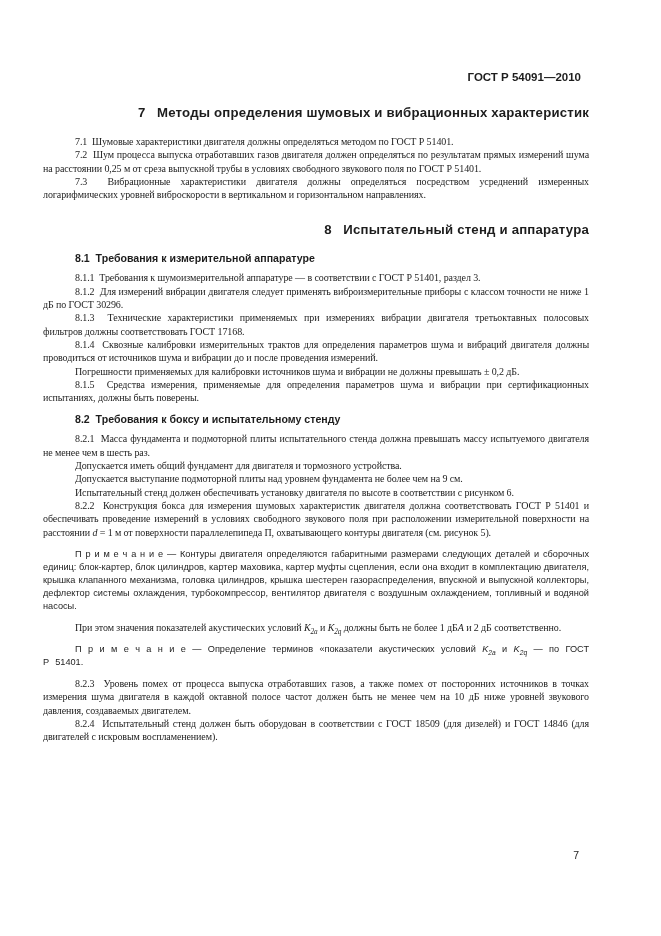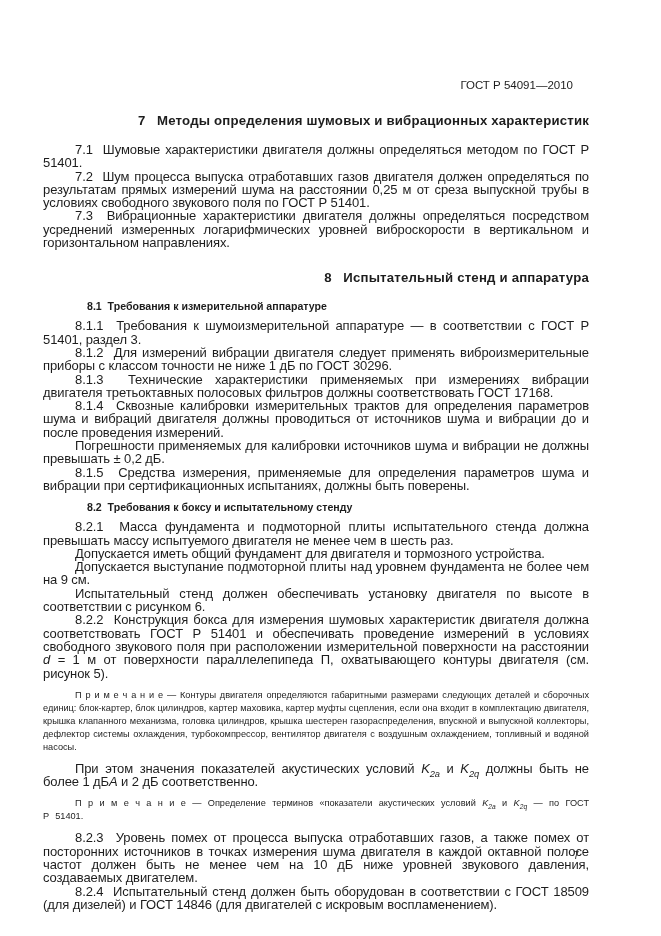--- a/index.html
+++ b/index.html
@@ -9,46 +9,47 @@
     height: 936px;
     background: #ffffff;
     box-sizing: border-box;
     padding: 62px 72px 0 43px;
     font-family: "Liberation Sans", sans-serif;
     color: #1d1d1d;
     overflow: hidden;
   }
   .doc-header {
     text-align: right;
-    font-weight: normal;
+    font-weight: bold;
     font-size: 11.5px;
     line-height: 14px;
-    margin: 16px;
+    margin: 8px;
   }
   .h1 {
     font-size: 13.2px;
     font-weight: bold;
     line-height: 15px;
     margin: 21px 0 15px 32px;
     letter-spacing: 0.2px;
     text-align: right;
   }
   .h2 {
     font-size: 10.6px;
     font-weight: bold;
     line-height: 13px;
-    margin: 9px 0 6px 44px;
+    margin: 9px 0 6px 32px;
   }
   .body-p {
-    font-size: 13px;
+    font-size: 10px;
     line-height: 13.3px;
     letter-spacing: -0.1px;
     text-align: justify;
     text-indent: 32px;
     margin: 0;
+    font-family: Liberation Serif, serif;
   }
   .note {
     font-size: 9.2px;
     line-height: 13px;
     text-align: justify;
     text-indent: 32px;
     margin: 9px 0 8px 0;
   }
   .note.spread { word-spacing: 3.5px; }
   sub { font-size: 0.72em; line-height: 0; }

